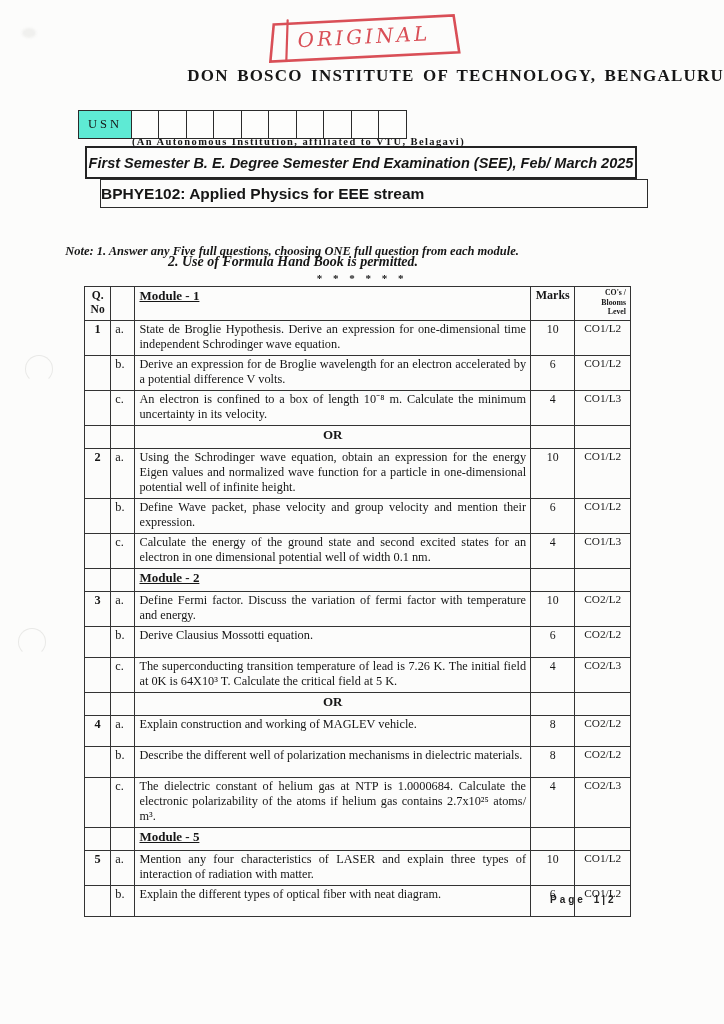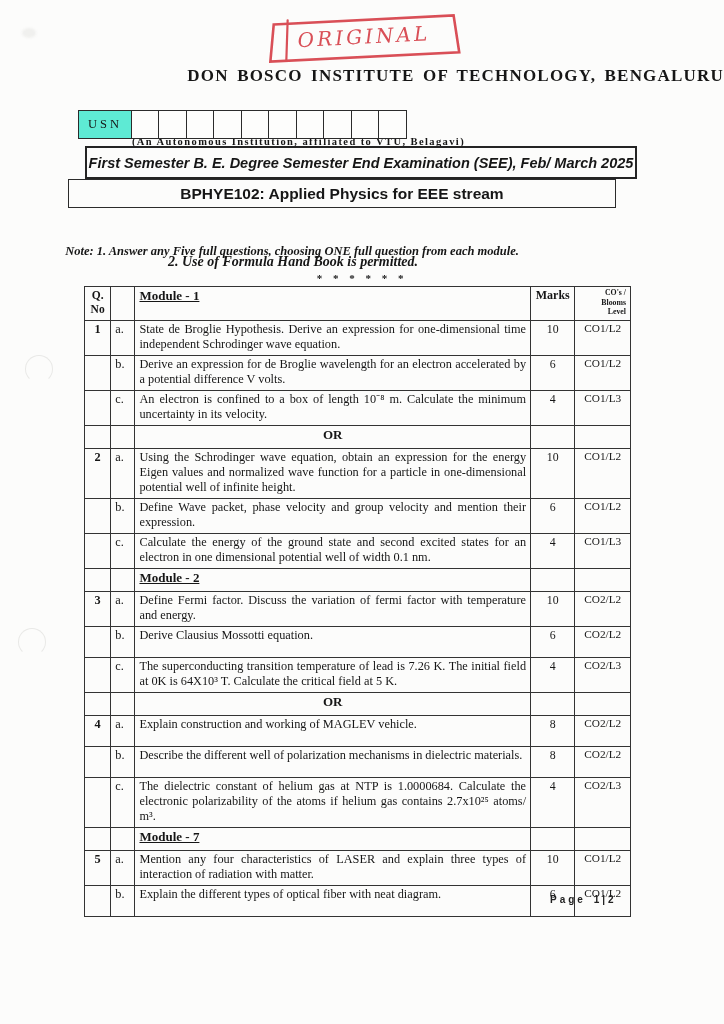--- a/index.html
+++ b/index.html
@@ -20,22 +20,22 @@
     font-weight:bold;font-size:10.5px;letter-spacing:1.4px;margin-top:48px;}
   
   .usn-row{position:absolute;left:78px;top:110px;display:flex;}
   .usn-label{width:52px;height:27px;border:1.7px solid #2b2b2b;display:flex;align-items:center;
     justify-content:center;font-weight:normal;font-size:12.5px;letter-spacing:3px;background:#5eead4;}
   .usn-cell{width:27px;height:27px;border:1.5px solid #2b2b2b;margin-left:-1.5px;background:#fdfdfc;}
   
   .sans{font-family:"Liberation Sans", sans-serif;}
   .session-box{position:absolute;left:85px;top:146px;width:548px;height:29px;border:2px solid #242424;
     display:flex;align-items:center;justify-content:center;font-weight:bold;font-size:14.5px;font-style:italic;}
-  .subject-box{position:absolute;left:68px;top:179px;width:546px;height:27px;border:1.7px solid #2b2b2b;
-    display:flex;align-items:center;justify-content:center;font-weight:bold;font-size:15.5px;}
+  .subject-box{position:absolute;left:100px;top:179px;width:546px;height:27px;border:1.7px solid #2b2b2b;
+    display:flex;align-items:center;font-weight:bold;font-size:15.5px;}
   .time-box{position:absolute;left:84px;top:209px;width:546px;height:31px;border:1.7px solid #2b2b2b;display:flex;}
   .time-cell{width:270px;border-right:1.7px solid #2b2b2b;padding:2px 8px;font-weight:bold;font-size:12.5px;}
   .marks-cell{flex:1;text-align:right;padding:2px 10px;font-weight:bold;font-size:12.5px;}
   
   .note-1{position:absolute;left:0;top:244px;width:584px;text-align:center;
     font-weight:bold;font-style:italic;font-size:12.5px;}
   .note-2{position:absolute;left:168px;top:254px;font-weight:bold;font-style:italic;font-size:14px;}
   .stars{position:absolute;left:0;top:272px;width:724px;text-align:center;
     font-weight:bold;font-size:11px;letter-spacing:4px;}
   
@@ -233,21 +233,21 @@
           <tr>
             <td class="cell-qno"></td>
             <td class="cell-sub">c.</td>
             <td class="cell-q">The dielectric constant of helium gas at NTP is 1.0000684. Calculate the electronic polarizability of the atoms if helium gas contains 2.7x10²⁵ atoms/ m³.</td>
             <td class="cell-marks">4</td>
             <td class="cell-co">CO2/L3</td>
           </tr>
           <tr>
             <td class="divider-h"></td>
             <td></td>
-            <td class="cell-module"><span class="underlined">Module - 7</span></td>
+            <td class="cell-module"><span class="underlined">Module - 5</span></td>
             <td></td>
             <td></td>
           </tr>
           <tr>
             <td class="cell-qno">5</td>
             <td class="cell-sub">a.</td>
             <td class="cell-q">Mention any four characteristics of LASER and explain three types of interaction of radiation with matter.</td>
             <td class="cell-marks">10</td>
             <td class="cell-co">CO1/L2</td>
           </tr>

